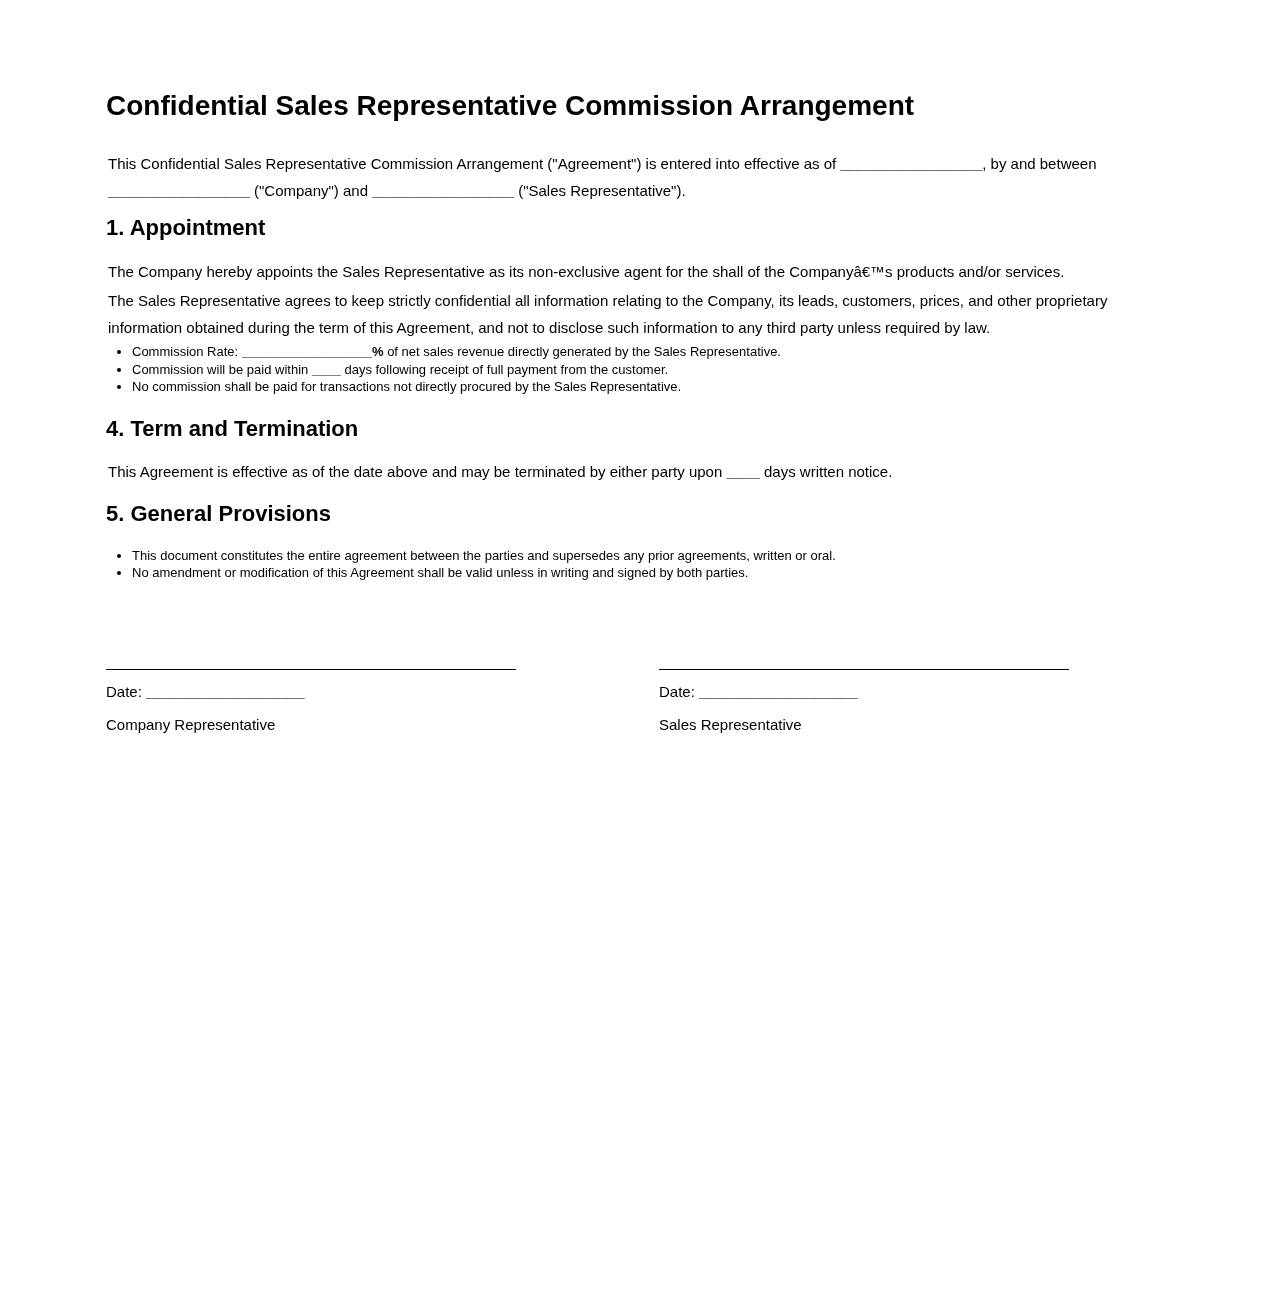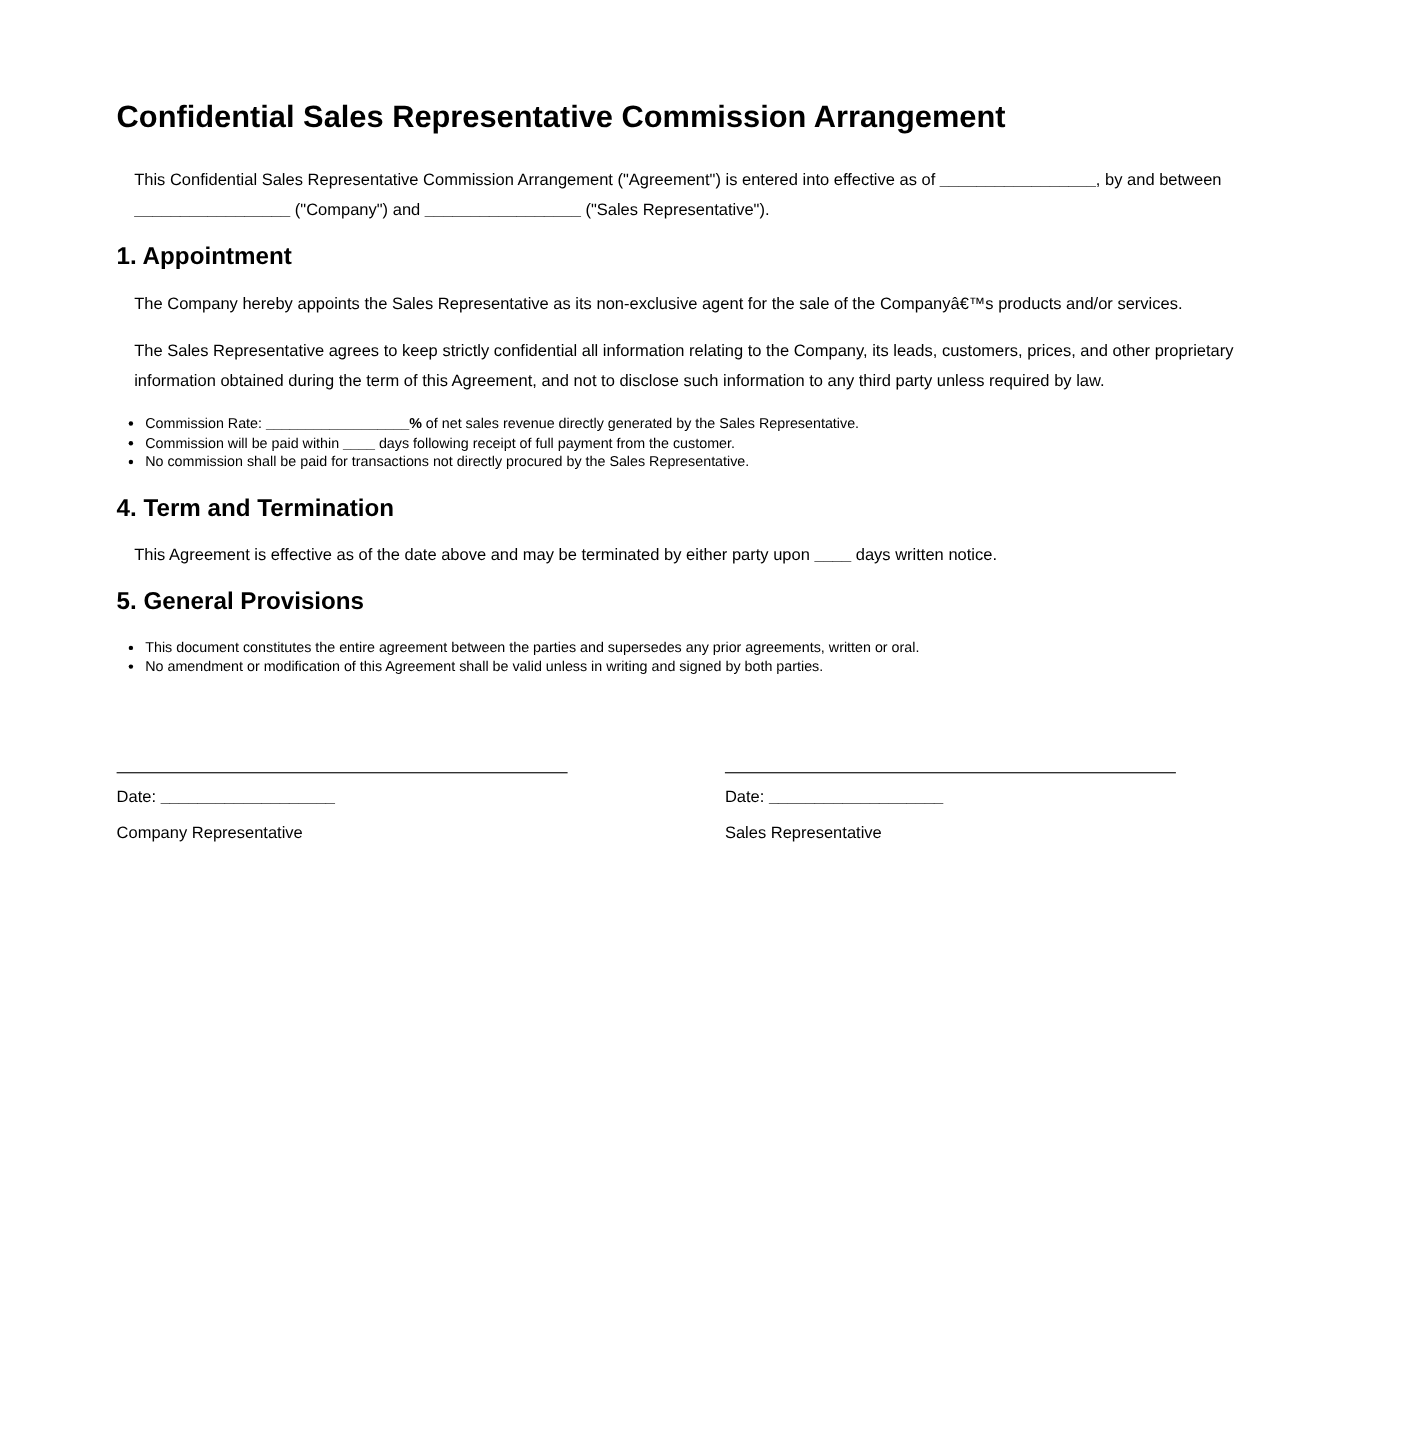--- a/index.html
+++ b/index.html
@@ -18,21 +18,21 @@
   }
   h1.doc-title {
     font-size: 28px;
     line-height: 32px;
     font-weight: bold;
     margin: 0 0 28px 0;
   }
   p.body-text {
     font-size: 15px;
     line-height: 27px;
-    margin: 16px;
+    margin: 2px;
   }
   h2.section-heading {
     font-size: 22px;
     line-height: 26px;
     font-weight: bold;
     margin: 16px 0 17px 0;
   }
   h2.h-s1 { margin-top: 11px; }
   h2.h-s2 { margin-top: 16px; }
   h2.h-s3 { margin-top: 13px; margin-bottom: 16px; }
@@ -76,21 +76,21 @@
 </head>
 <body>
 
 <div class="page">
 
   <h1 class="doc-title">Confidential Sales Representative Commission Arrangement</h1>
 
   <p class="body-text"><span>This Confidential Sales Representative Commission Arrangement ("Agreement") is entered into effective as of </span><span class="blank">_________________</span><span>, by and between </span><span class="blank">_________________</span><span> ("Company") and </span><span class="blank">_________________</span><span> ("Sales Representative").</span></p>
 
   <h2 class="section-heading h-s1">1. Appointment</h2>
-  <p class="body-text">The Company hereby appoints the Sales Representative as its non-exclusive agent for the sale of the Companyâ€™s products and/or services.</p>
+  <p class="body-text">The Company hereby appoints the Sales Representative as its non-exclusive agent for the shall of the Companyâ€™s products and/or services.</p>
 
   <p class="body-text">The Sales Representative agrees to keep strictly confidential all information relating to the Company, its leads, customers, prices, and other proprietary information obtained during the term of this Agreement, and not to disclose such information to any third party unless required by law.</p>
 
   <ul class="doc-list">
     <li><span>Commission Rate: </span><span class="blank">__________________%</span><span> of net sales revenue directly generated by the Sales Representative.</span></li>
     <li><span>Commission will be paid within </span><span class="blank">____</span><span> days following receipt of full payment from the customer.</span></li>
     <li>No commission shall be paid for transactions not directly procured by the Sales Representative.</li>
   </ul>
 
   <h2 class="section-heading h-s4">4. Term and Termination</h2>

